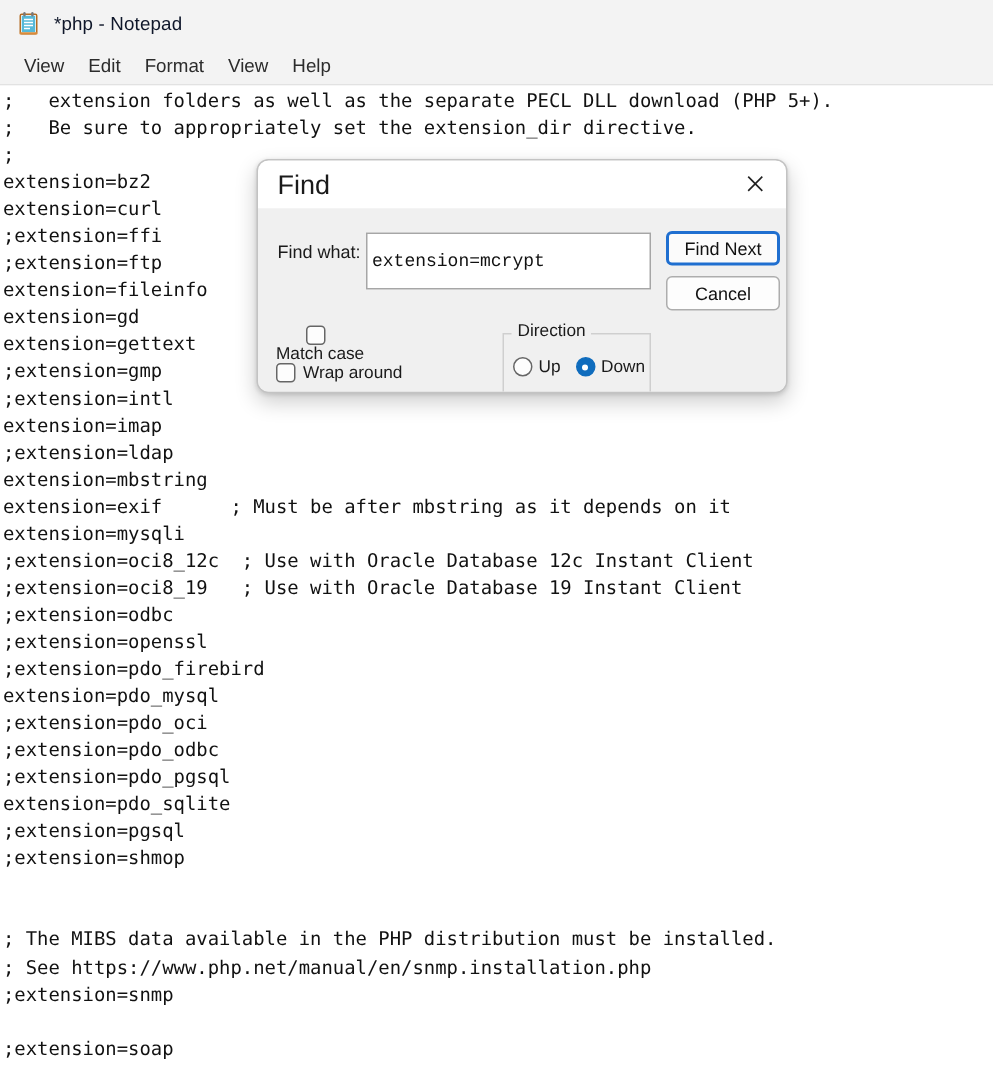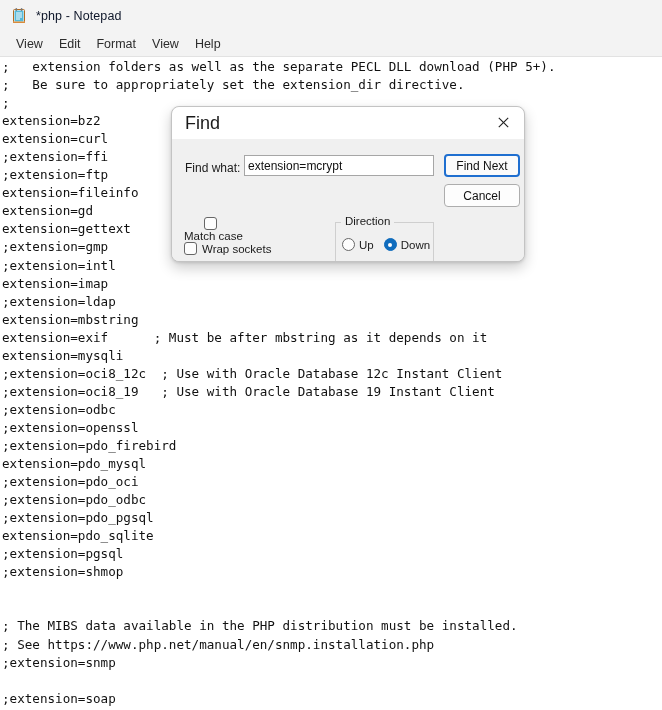--- a/index.html
+++ b/index.html
@@ -140,25 +140,25 @@
   .find-label {
     position: absolute;
     left: 13px; top: 22px;
     font-size: 12px;
     color: #1a1a1a;
   }
   .find-input {
     position: absolute;
     left: 72px; top: 16px;
     width: 190px;
-    height: 21px;
+    height: 38px;
     background: #ffffff;
     border: 1px solid #a6a6a6;
     box-sizing: border-box;
-    font-family: Liberation Sans, sans-serif;
+    font-family: Liberation Mono, monospace;
     font-size: 12px;
     color: #111111;
     padding: 0 3px;
     outline: none;
     border-radius: 0;
   }
 
   .btn {
     position: absolute;
     width: 76px;
@@ -360,19 +360,19 @@
         </div>
       </div>
 
       <div class="checkbox-row cb-matchcase">
         <span class="cb-box"></span>
         <span class="cb-label">Match case</span>
       </div>
 
       <div class="checkbox-row cb-wraparound">
         <span class="cb-box"></span>
-        <span class="cb-label">Wrap sockets</span>
+        <span class="cb-label">Wrap around</span>
       </div>
 
     </div>
   </div>
 
 </div>
 
 </body></html>

